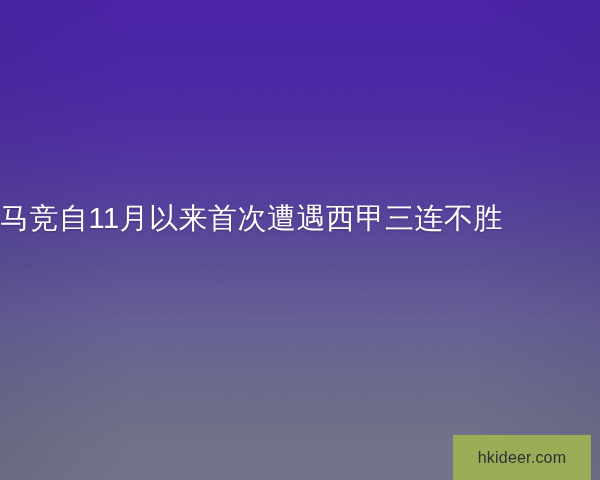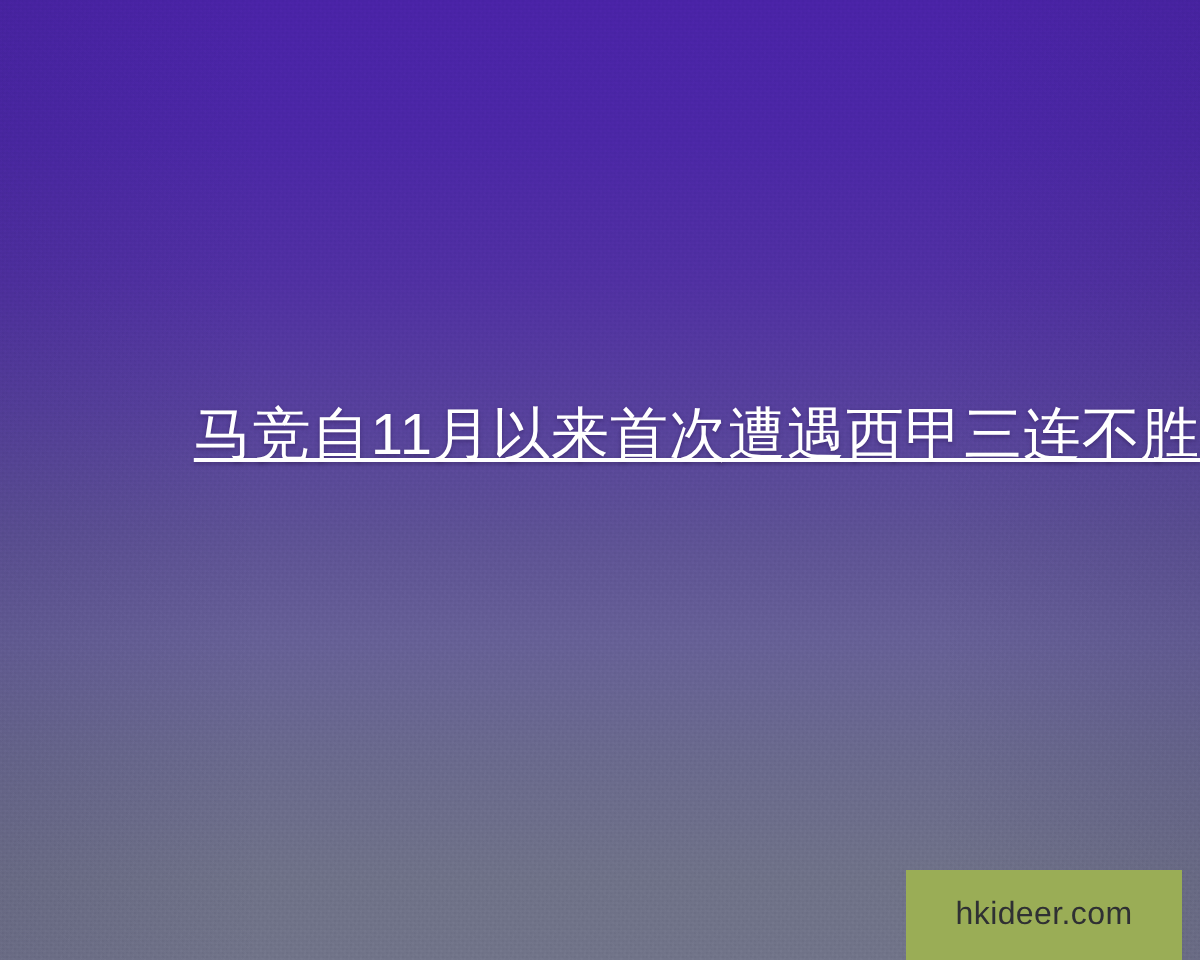--- a/index.html
+++ b/index.html
@@ -85,29 +85,28 @@
       );
     mix-blend-mode: overlay;
   }
 
   
   #poster-headline {
     position: absolute;
     left: 0;
     right: 0;
     top: 196px;
-    text-align: right;
+    text-align: left;
     color: #ffffff;
     font-size: 29px;
     line-height: 44px;
     letter-spacing: 0.5px;
     font-weight: 400;
     text-shadow: 0 1px 2px rgba(25, 10, 60, 0.35);
     white-space: nowrap;
-    text-decoration: underline;
   }
   .headline-line {
     display: block;
   }
 
   
   #poster-watermark {
     position: absolute;
     left: 453px;
     top: 435px;

